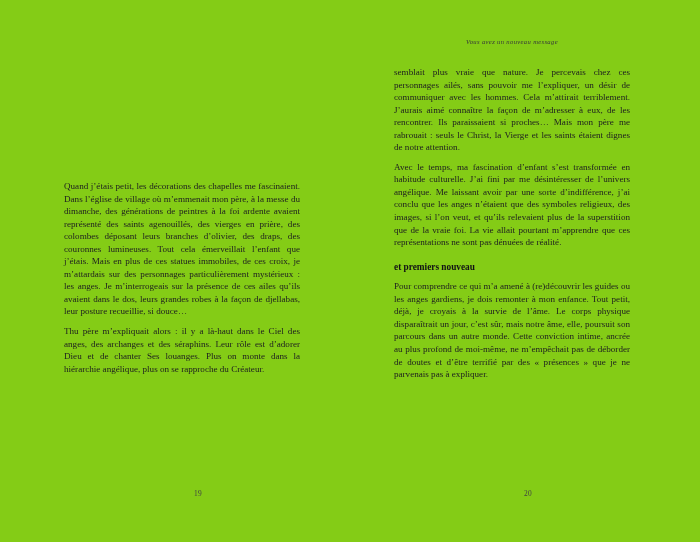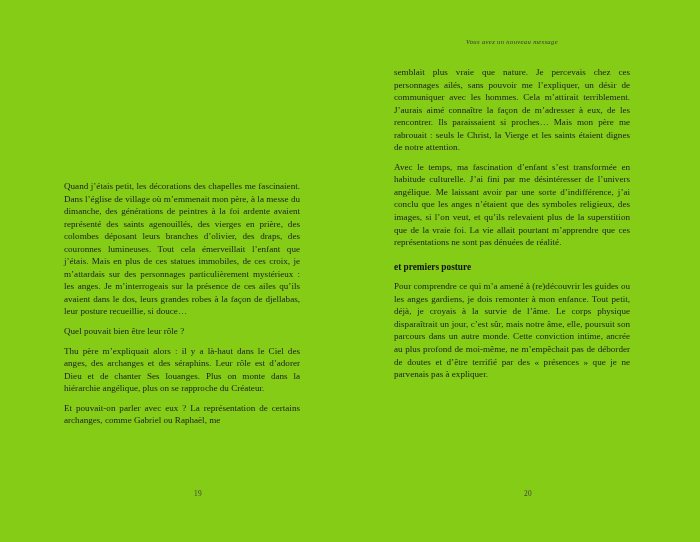--- a/index.html
+++ b/index.html
@@ -118,40 +118,38 @@
 <body>
 
 <div class="spread">
 
   <div class="page page-left">
     <div class="page-inner">
 
 
       <div class="body-block left-body">
         <p class="para">Quand j’étais petit, les décorations des chapelles me fascinaient. Dans l’église de village où m’emmenait mon père, à la messe du dimanche, des générations de peintres à la foi ardente avaient représenté des saints agenouillés, des vierges en prière, des colombes déposant leurs branches d’olivier, des draps, des couronnes lumineuses. Tout cela émerveillait l’enfant que j’étais. Mais en plus de ces statues immobiles, de ces croix, je m’attardais sur des personnages particulièrement mystérieux : les anges. Je m’interrogeais sur la présence de ces ailes qu’ils avaient dans le dos, leurs grandes robes à la façon de djellabas, leur posture recueillie, si douce…</p>
-        <p class="para">Quel pouvait bien être leur rôle ?</p>
         <p class="para">Thu père m’expliquait alors : il y a là-haut dans le Ciel des anges, des archanges et des séraphins. Leur rôle est d’adorer Dieu et de chanter Ses louanges. Plus on monte dans la hiérarchie angélique, plus on se rapproche du Créateur.</p>
-        <p class="para">Et pouvait-on parler avec eux ? La représentation de certains archanges, comme Gabriel ou Raphaël, me</p>
       </div>
 
       <div class="folio">19</div>
     </div>
   </div>
 
   <div class="page page-right">
     <div class="page-inner">
 
       <div class="running-head">Vous avez un nouveau message</div>
 
       <div class="body-block right-body">
         <p class="para">semblait plus vraie que nature. Je percevais chez ces personnages ailés, sans pouvoir me l’expliquer, un désir de communiquer avec les hommes. Cela m’attirait terriblement. J’aurais aimé connaître la façon de m’adresser à eux, de les rencontrer. Ils paraissaient si proches… Mais mon père me rabrouait : seuls le Christ, la Vierge et les saints étaient dignes de notre attention.</p>
         <p class="para">Avec le temps, ma fascination d’enfant s’est transformée en habitude culturelle. J’ai fini par me désintéresser de l’univers angélique. Me laissant avoir par une sorte d’indifférence, j’ai conclu que les anges n’étaient que des symboles religieux, des images, si l’on veut, et qu’ils relevaient plus de la superstition que de la vraie foi. La vie allait pourtant m’apprendre que ces représentations ne sont pas dénuées de réalité.</p>
 
         <h2 class="subhead">
-          <span class="subhead-line">et premiers posture</span>
+          <span class="subhead-line">et premiers nouveau</span>
         </h2>
 
         <p class="para">Pour comprendre ce qui m’a amené à (re)découvrir les guides ou les anges gardiens, je dois remonter à mon enfance. Tout petit, déjà, je croyais à la survie de l’âme. Le corps physique disparaîtrait un jour, c’est sûr, mais notre âme, elle, poursuit son parcours dans un autre monde. Cette conviction intime, ancrée au plus profond de moi-même, ne m’empêchait pas de déborder de doutes et d’être terrifié par des « présences » que je ne parvenais pas à expliquer.</p>
       </div>
 
       <div class="folio">20</div>
     </div>
   </div>
 
 </div>

